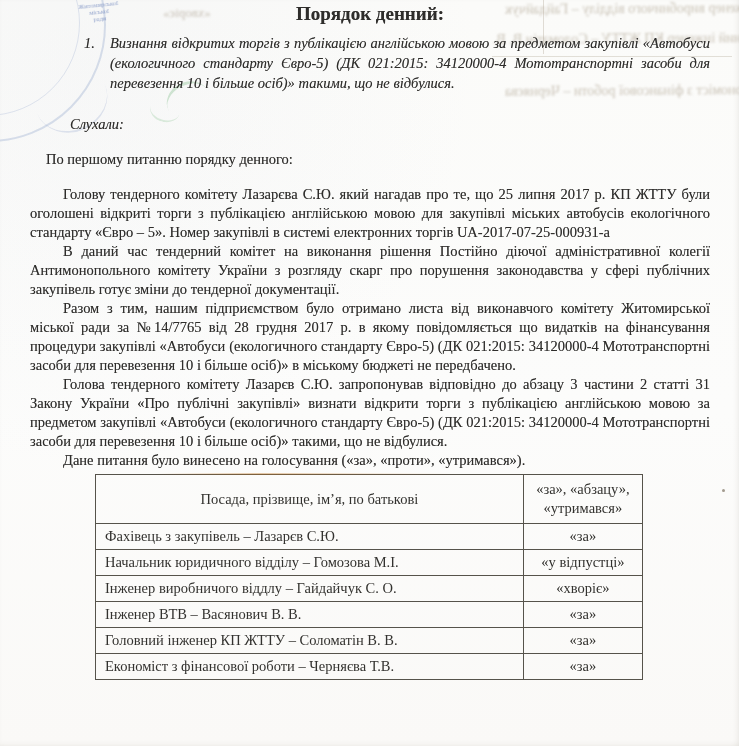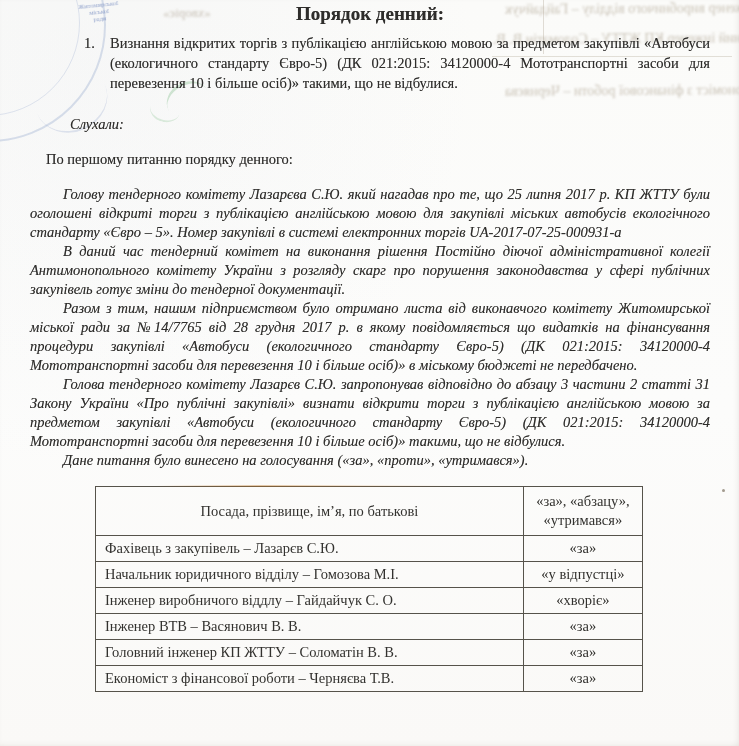--- a/index.html
+++ b/index.html
@@ -51,27 +51,28 @@
   .doc-title{
     margin:0;text-align:center;font-size:19px;font-weight:bold;
     line-height:19px;
     text-shadow:0 0 .4px rgba(40,40,40,.55);
   }
   .body-text{font-size:14.5px;line-height:19px;text-align:justify;
     text-shadow:0 0 .4px rgba(40,40,40,.45);}
   .list-item{
     margin:10px 0 0 80px;line-height:20px;
     text-indent:-26px;
+    font-style:italic;
   }
   .list-num{display:inline-block;width:26px;text-indent:0;}
   .heard{margin:22px 0 0 40px;font-style:italic;}
   .first-question{margin:16px;}
-  .para{margin:0;text-indent:33px;font-style:italic;}
+  .para{margin:0;text-indent:33px;}
   
-  .table-wrap{position:relative;margin:16px 0 0 65px;width:548px;}
+  .table-wrap{position:relative;margin:4px 0 0 65px;width:548px;}
   .table-top-tint{position:absolute;top:-1px;left:60px;width:300px;height:2px;
     background:linear-gradient(90deg,transparent,rgba(190,120,40,.40) 35%,rgba(190,120,40,.15) 70%,transparent);}
   table.vote-table{
     border-collapse:collapse;table-layout:fixed;width:548px;
     font-size:14.5px;color:#33322f;
   }
   .vote-table th,.vote-table td{border:1px solid #56534b;}
   .col-position{width:427px;}
   .col-vote{width:119px;}
   .vote-table th{font-weight:normal;text-align:center;padding:5px 6px;line-height:19px;}

